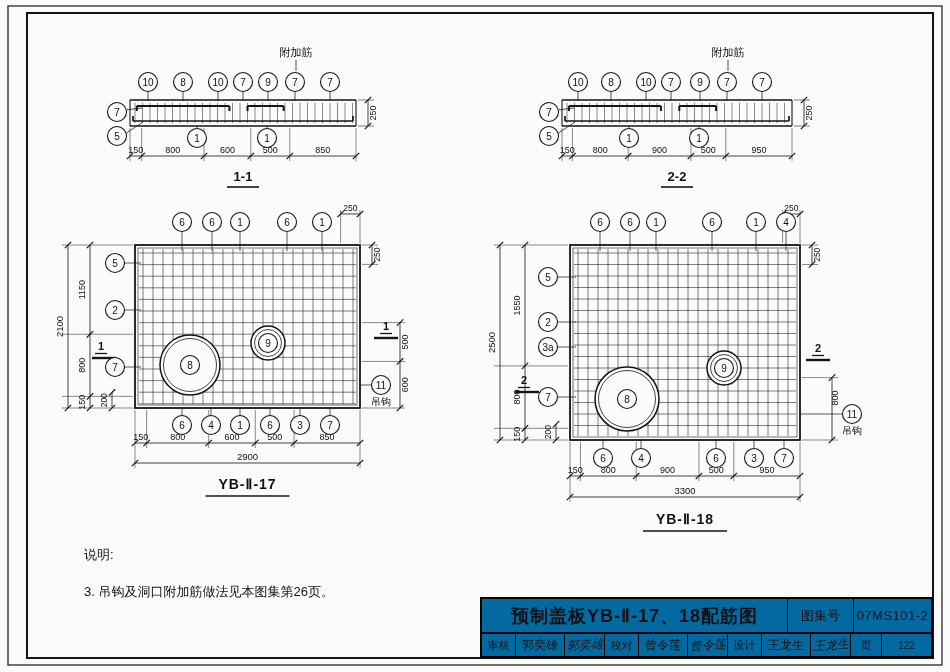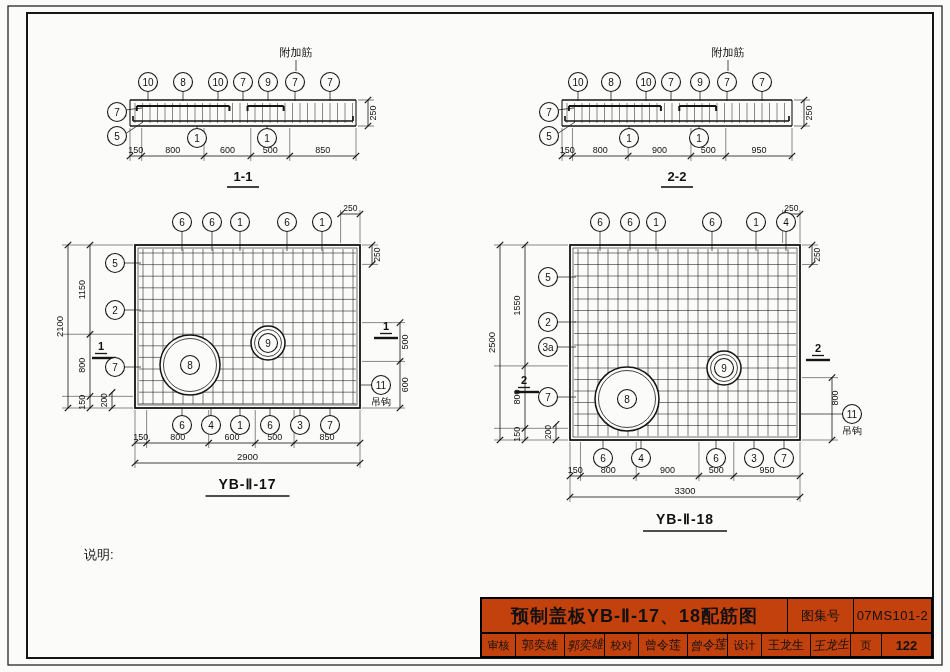--- a/index.html
+++ b/index.html
@@ -2,34 +2,34 @@
 <html><head>
 <meta charset="utf-8">
 <style>
   html,body{margin:0;padding:0;background:#d8d8d8;}
   .sheet{position:relative;width:950px;height:672px;background:#fbfbf9;
          font-family:"Liberation Sans",sans-serif;color:#111;overflow:hidden;}
   svg{position:absolute;left:0;top:0;}
   .notes{position:absolute;left:84px;top:544px;font-size:13px;line-height:22px;color:#111;}
   .notes-title{margin-bottom:15px;}
   .titleblock{position:absolute;left:480px;top:597px;width:453px;height:61px;
-              border:2px solid #000;box-sizing:border-box;display:flex;flex-direction:column;background:#c2410c;}
+              border:2px solid #000;box-sizing:border-box;display:flex;flex-direction:column;background:#0369a1;}
   .tb-r1{flex:1;display:flex;border-bottom:2px solid #000;}
   .tb-r2{height:22px;display:flex;}
   .tb-c{border-right:1.5px solid #000;display:flex;align-items:center;justify-content:center;
         box-sizing:border-box;overflow:hidden;white-space:nowrap;}
   .tb-c:last-child{border-right:none;}
   .c-title{flex:0 0 306px;font-size:18px;font-weight:bold;letter-spacing:1px;}
   .c-atlaslab{flex:0 0 66px;font-size:13px;}
   .c-atlasno{flex:1;font-size:13px;letter-spacing:0.5px;}
   .c-role{flex:0 0 34px;font-size:11px;text-align:center;}
   .c-name{flex:0 0 49px;font-size:12px;}
   .c-sig{flex:0 0 40px;}
   .c-page{flex:0 0 31px;font-size:11px;}
-  .c-pageno{flex:1;font-size:13px;font-weight:bold;}
+  .c-pageno{flex:1;font-size:10px;}
   .sig{font-family:"DejaVu Serif",serif;font-style:italic;font-size:12px;transform:rotate(-4deg);}
 </style>
 </head>
 <body>
 
 <div class="sheet">
 
   <svg id="dwg" width="950" height="672" viewBox="0 0 950 672">
       <g>
         <rect x="8" y="6" width="934" height="659" fill="none" stroke="#151515" stroke-width="1.2"></rect>
@@ -580,20 +580,21 @@
         <circle cx="852" cy="414" r="9.5" fill="#fbfbf9" stroke="#151515" stroke-width="1.1"></circle>
         <text x="852" y="417.5" font-size="10" fill="#111" text-anchor="middle" font-family="&quot;Liberation Sans&quot;,sans-serif">11</text>
         <text x="852" y="434" font-size="10" fill="#111" text-anchor="middle" font-family="&quot;Liberation Sans&quot;,sans-serif">吊钩</text>
         <text x="685" y="524" font-size="14" fill="#111" text-anchor="middle" font-family="&quot;Liberation Sans&quot;,sans-serif" font-weight="bold" letter-spacing="1px">YB-Ⅱ-18</text>
         <line x1="643" y1="531" x2="727" y2="531" stroke="#151515" stroke-width="1.7"></line>
       </g>
     </svg>
 
   <div class="notes">
     <div class="notes-title">说明:</div>
+    <div class="note-line">3. 吊钩及洞口附加筋做法见本图集第26页。</div>
   </div>
 
   <div class="titleblock">
     <div class="tb-r1">
       <div class="tb-c c-title">预制盖板YB-Ⅱ-17、18配筋图</div>
       <div class="tb-c c-atlaslab">图集号</div>
       <div class="tb-c c-atlasno">07MS101-2</div>
     </div>
     <div class="tb-r2">
       <div class="tb-c c-role">审核</div>

